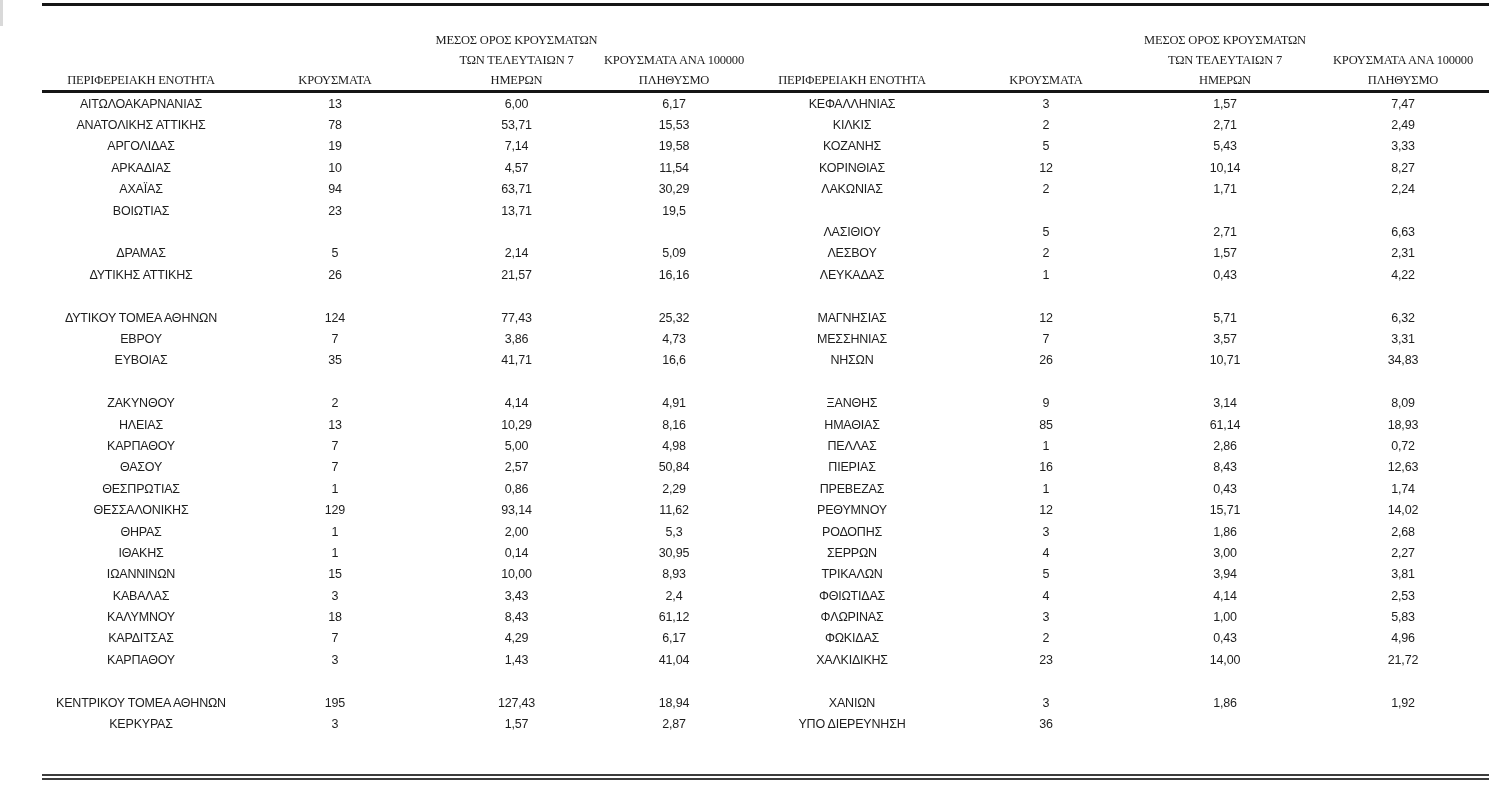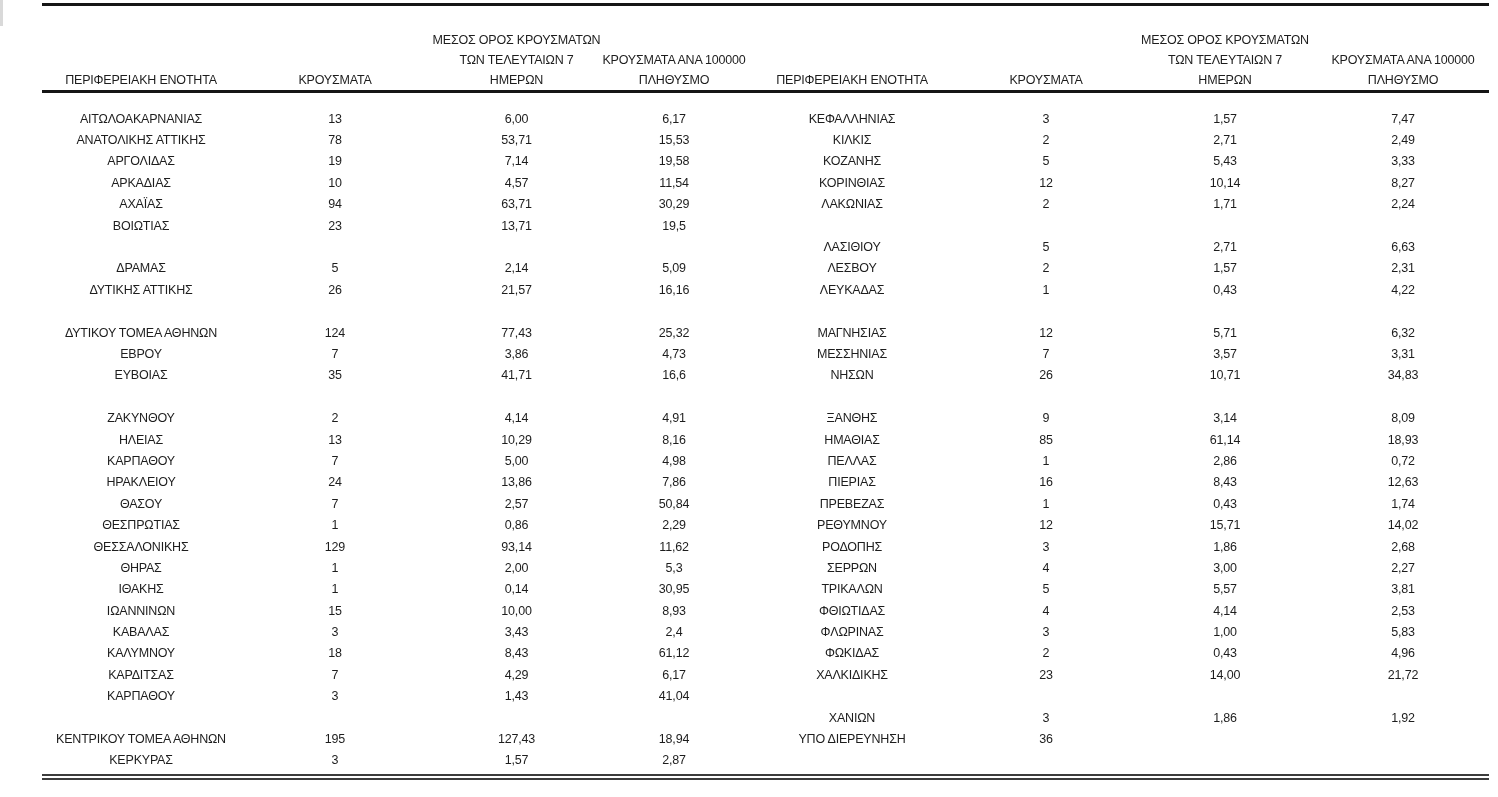--- a/index.html
+++ b/index.html
@@ -41,22 +41,22 @@
   .head{
     display:grid;height:90px;align-items:end;
   }
   .half.left  .head, .half.left  .trow{grid-template-columns:198px 190px 173px 142px;}
   .half.right .head, .half.right .trow{grid-template-columns:214px 174px 184px 172px;}
   .hcell{
     display:flex;flex-direction:column;justify-content:flex-end;align-items:center;
     font-size:12.5px;line-height:20px;letter-spacing:-0.2px;white-space:nowrap;
     text-align:center;
   }
-  .hline{white-space:nowrap;}
-  .tbody{padding-top:18px;}
+  .hline{white-space:nowrap;font-family:Liberation Serif, serif;}
+  .tbody{padding-top:3px;}
   .trow{
     display:grid;height:21.4px;
   }
   .trow.blank{height:21.4px;}
   .cell{
     display:flex;align-items:center;justify-content:center;
     font-size:12.5px;letter-spacing:-0.2px;white-space:nowrap;overflow:visible;
   }
 </style>
 </head>
@@ -169,26 +169,20 @@
             <div class="cell">10,29</div>
             <div class="cell">8,16</div>
           </div>
           <div class="trow">
             <div class="cell">ΚΑΡΠΑΘΟΥ</div>
             <div class="cell">7</div>
             <div class="cell">5,00</div>
             <div class="cell">4,98</div>
           </div>
           <div class="trow">
-            <div class="cell">ΗΡΑΚΛΕΙΟΥ</div>
-            <div class="cell">24</div>
-            <div class="cell">13,86</div>
-            <div class="cell">7,86</div>
-          </div>
-          <div class="trow">
             <div class="cell">ΘΑΣΟΥ</div>
             <div class="cell">7</div>
             <div class="cell">2,57</div>
             <div class="cell">50,84</div>
           </div>
           <div class="trow">
             <div class="cell">ΘΕΣΠΡΩΤΙΑΣ</div>
             <div class="cell">1</div>
             <div class="cell">0,86</div>
             <div class="cell">2,29</div>
@@ -389,21 +383,21 @@
           </div>
           <div class="trow">
             <div class="cell">ΣΕΡΡΩΝ</div>
             <div class="cell">4</div>
             <div class="cell">3,00</div>
             <div class="cell">2,27</div>
           </div>
           <div class="trow">
             <div class="cell">ΤΡΙΚΑΛΩΝ</div>
             <div class="cell">5</div>
-            <div class="cell">5,57</div>
+            <div class="cell">3,94</div>
             <div class="cell">3,81</div>
           </div>
           <div class="trow">
             <div class="cell">ΦΘΙΩΤΙΔΑΣ</div>
             <div class="cell">4</div>
             <div class="cell">4,14</div>
             <div class="cell">2,53</div>
           </div>
           <div class="trow">
             <div class="cell">ΦΛΩΡΙΝΑΣ</div>

